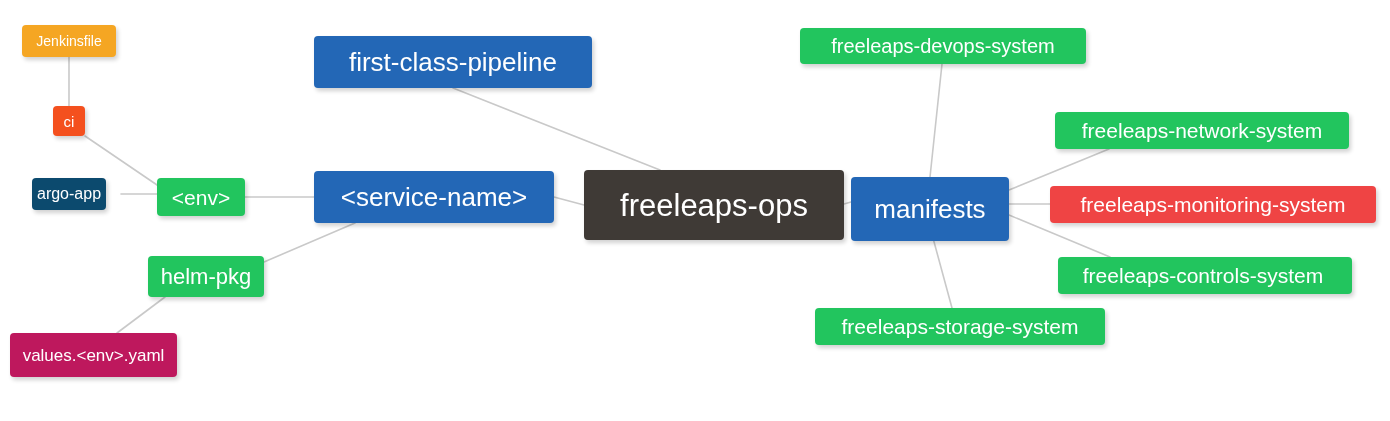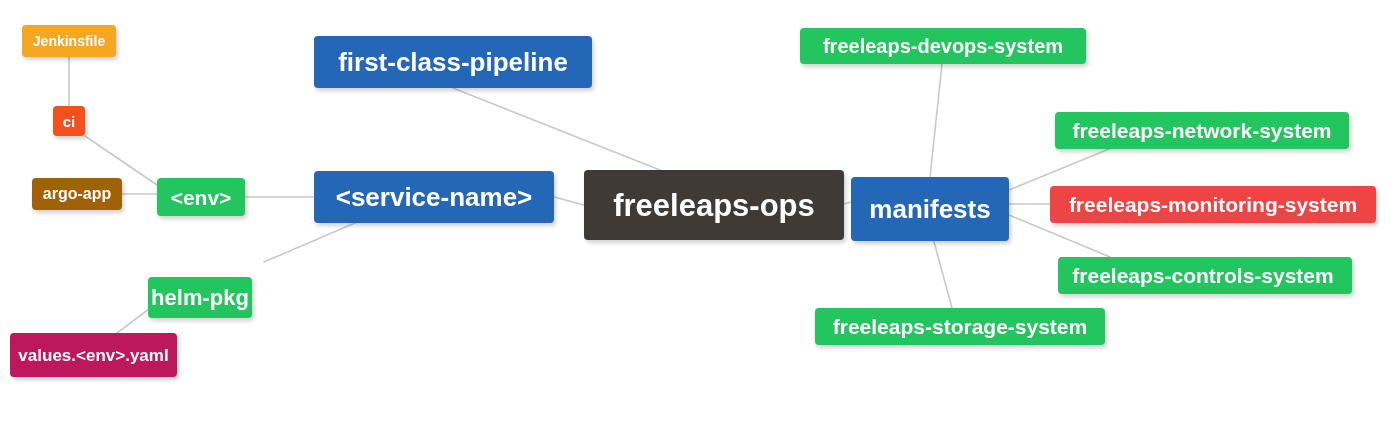--- a/index.html
+++ b/index.html
@@ -34,21 +34,20 @@
     align-items: center;
     justify-content: center;
     border-radius: 4px;
     color: #ffffff;
     white-space: nowrap;
     line-height: 1;
     padding: 0 10px;
     box-shadow: 2px 3px 4px rgba(0,0,0,0.18);
     cursor: pointer;
     user-select: none;
-    font-weight: bold;
   }
   .node .label {
     display: block;
     white-space: nowrap;
   }
 </style>
 </head>
 <body>
 
 <div id="canvas">
@@ -83,24 +82,24 @@
       </div>
       <div class="node" style="left: 157px; top: 178px; width: 88px; height: 38px; background: rgb(34, 197, 94); font-size: 21px;">
         <span class="label">&lt;env&gt;</span>
       </div>
       <div class="node" style="left: 53px; top: 106px; width: 32px; height: 30px; background: rgb(244, 80, 30); font-size: 15px;">
         <span class="label">ci</span>
       </div>
       <div class="node" style="left: 22px; top: 25px; width: 94px; height: 32px; background: rgb(245, 166, 35); font-size: 14px;">
         <span class="label">Jenkinsfile</span>
       </div>
-      <div class="node" style="left: 32px; top: 178px; width: 90px; height: 32px; background: #a16207; font-size: 16px;">
+      <div class="node" style="left: 32px; top: 178px; width: 74px; height: 32px; background: #0c4a6e; font-size: 16px;">
         <span class="label">argo-app</span>
       </div>
-      <div class="node" style="left: 148px; top: 256px; width: 104px; height: 41px; background: rgb(34, 197, 94); font-size: 22px; margin-top: 21px;">
+      <div class="node" style="left: 148px; top: 256px; width: 116px; height: 41px; background: rgb(34, 197, 94); font-size: 22px;">
         <span class="label">helm-pkg</span>
       </div>
       <div class="node" style="left: 10px; top: 333px; width: 167px; height: 44px; background: #be185d; font-size: 17px;">
         <span class="label">values.&lt;env&gt;.yaml</span>
       </div>
       <div class="node" style="left: 800px; top: 28px; width: 286px; height: 36px; background: rgb(34, 197, 94); font-size: 20px;">
         <span class="label">freeleaps-devops-system</span>
       </div>
       <div class="node" style="left: 1055px; top: 112px; width: 294px; height: 37px; background: rgb(34, 197, 94); font-size: 21px;">
         <span class="label">freeleaps-network-system</span>

